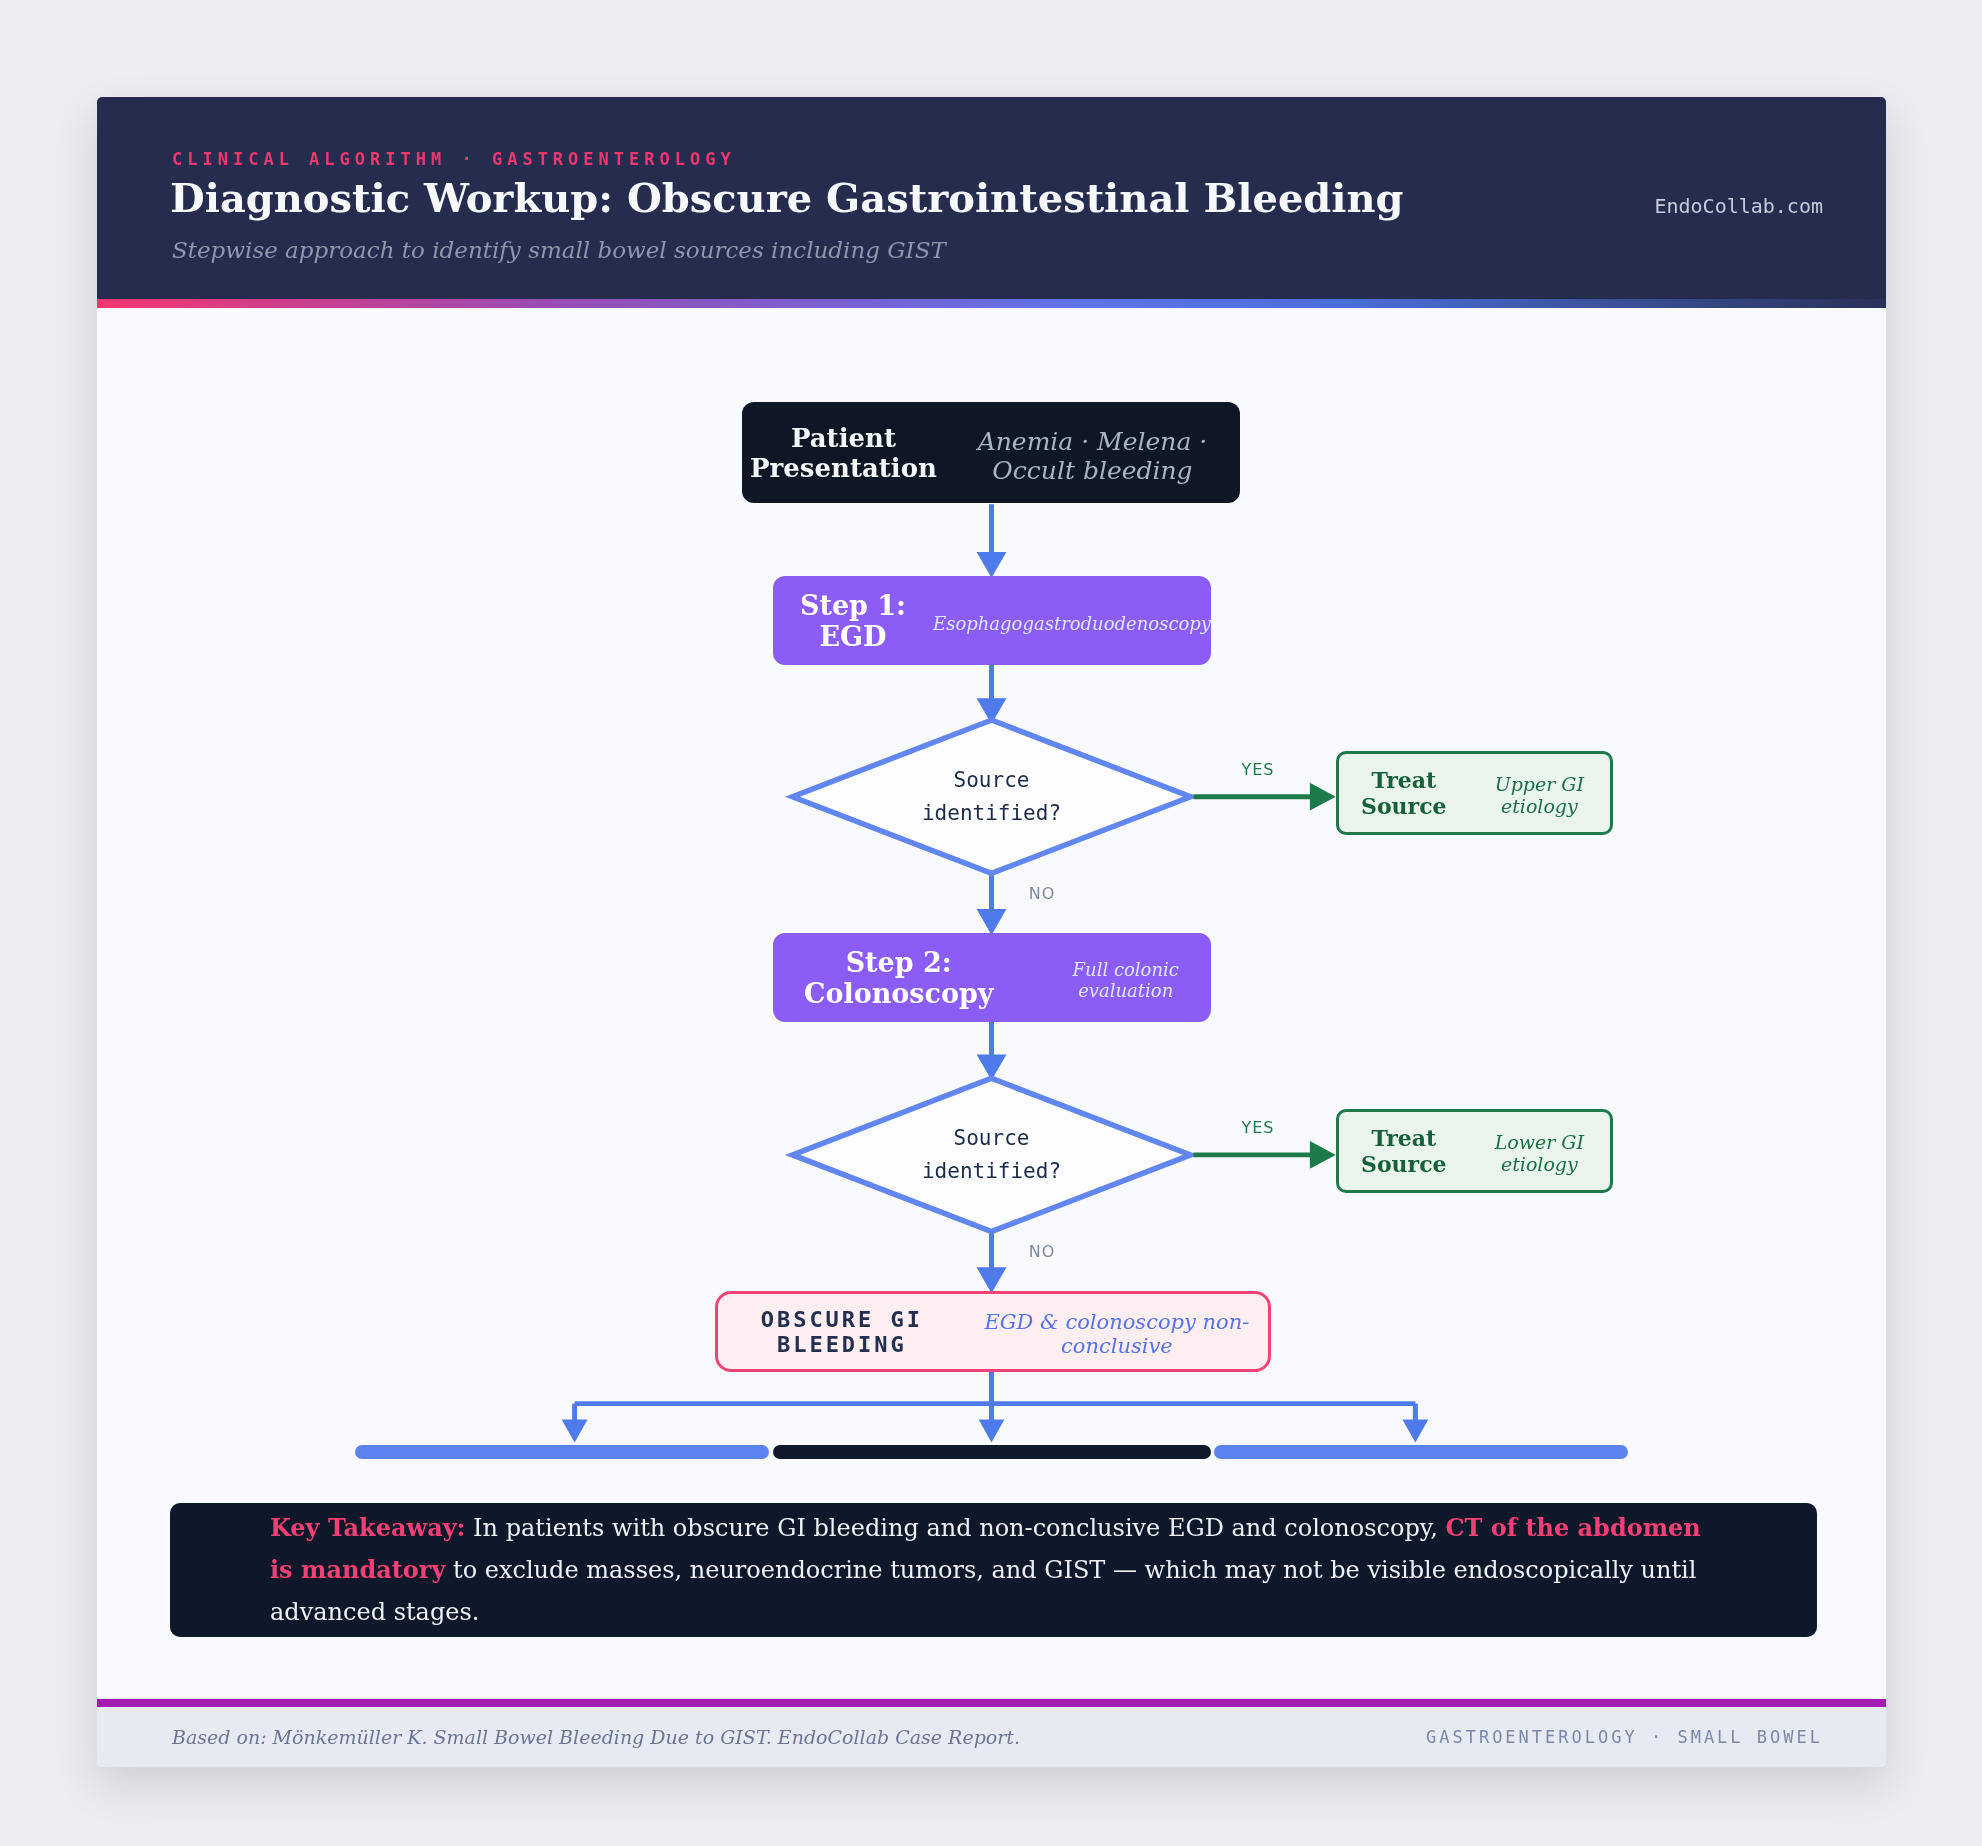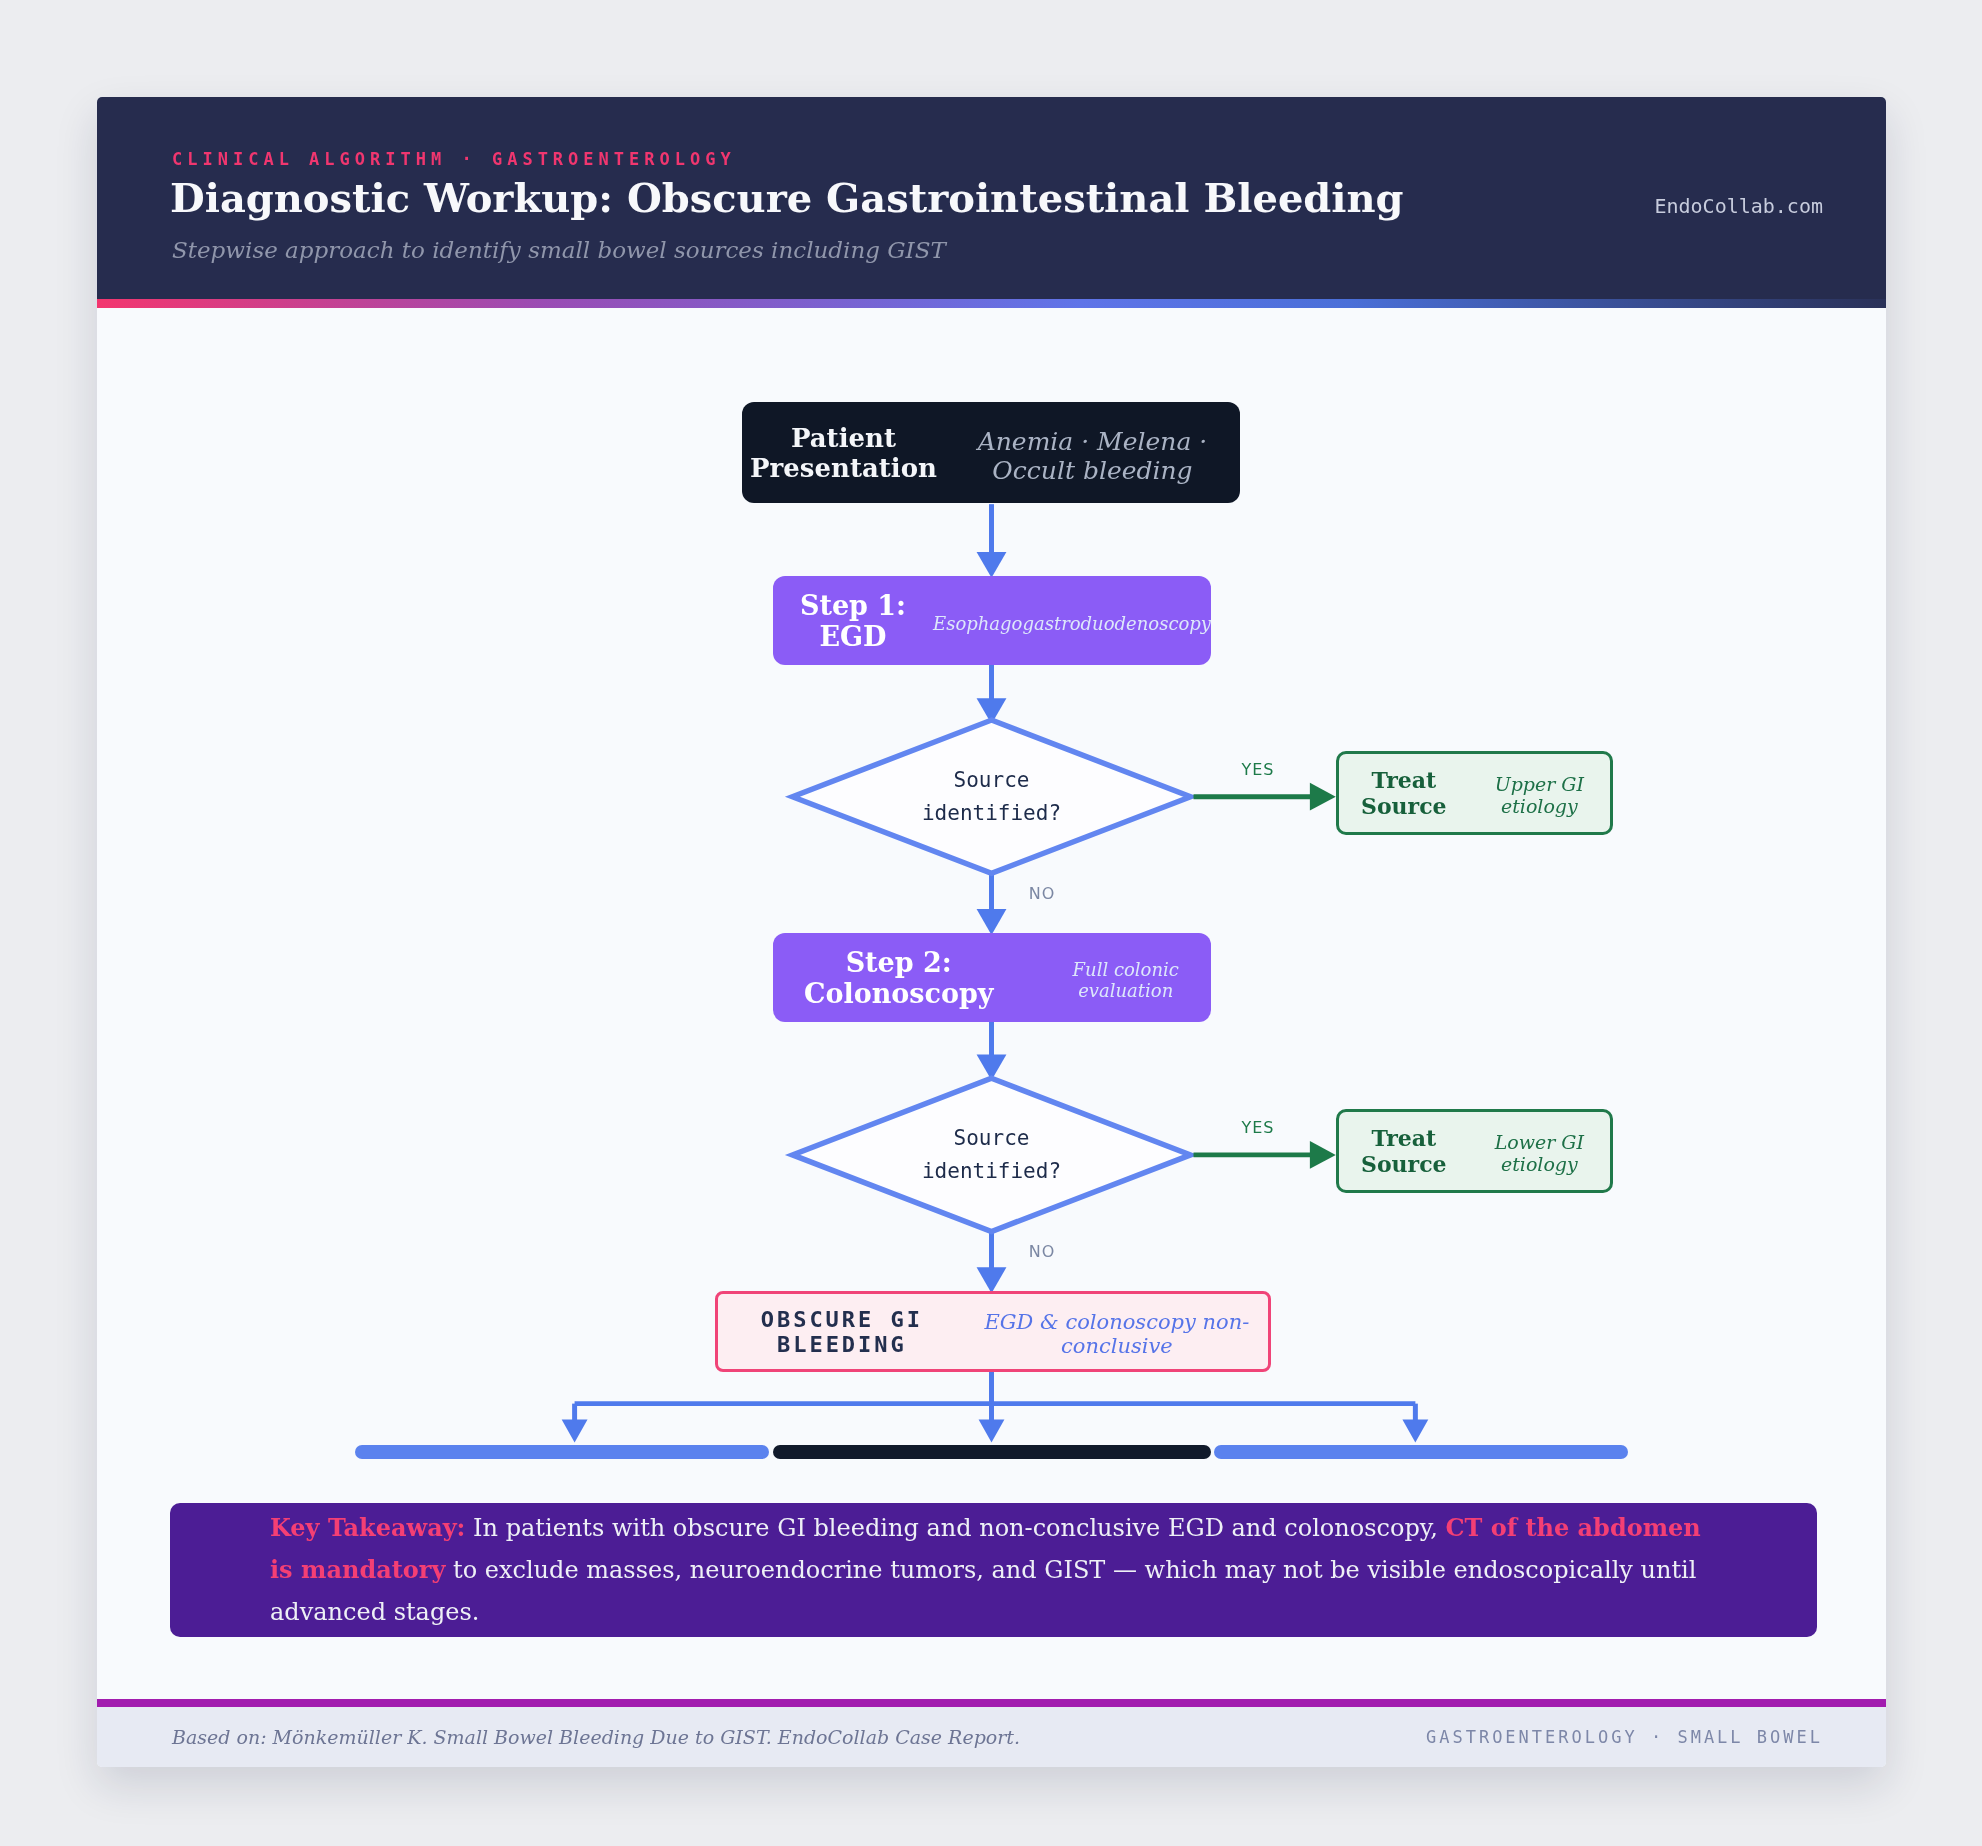--- a/index.html
+++ b/index.html
@@ -42,21 +42,21 @@
   .dtext2{top:1025px;}
 
   .greenbox{left:1239px;width:277px;height:84px;background:#e9f4ed;border:3px solid #20794a;
             border-radius:10px;}
   .greenbox .t{font-size:22px;color:#17603b;}
   .greenbox .s{font-size:19px;color:#1d7047;margin-top:4px;}
   .treat1{top:654px;}
   .treat2{top:1012px;}
 
   .pinkbox{left:618px;top:1194px;width:556px;height:81px;background:#fdeef2;
-           border:3px solid #f04478;border-radius:8px;}
+           border:3px solid #f04478;border-radius:16px;}
   .pinkbox .t{font-family:"DejaVu Sans Mono",monospace;font-size:22px;font-weight:700;
               letter-spacing:3px;color:#232f4e;}
   .pinkbox .s{font-size:21px;font-style:italic;color:#5674e8;margin-top:4px;}
 
   .edge-label{position:absolute;font-family:"DejaVu Sans",sans-serif;font-size:16px;
               letter-spacing:1px;text-align:center;width:90px;}
   .yes{color:#1d7a49;}
   .no{color:#7b87a3;}
   .yes1{left:1116px;top:663px;}
   .yes2{left:1116px;top:1021px;}
@@ -64,21 +64,21 @@
   .no2{left:900px;top:1145px;}
 
   .bar{position:absolute;top:1348px;height:14px;border-radius:8px;}
   .bar-left{left:258px;width:414px;background:#5b82ee;}
   .bar-center{left:676px;width:438px;background:#111a2b;}
   .bar-right{left:1117px;width:414px;background:#5b82ee;}
 
   .flow-svg{position:absolute;left:0;top:0;width:1789px;height:1670px;pointer-events:none;}
 
   
-  .takeaway{position:absolute;left:73px;top:1406px;width:1647px;height:134px;background:#4c1d95;
+  .takeaway{position:absolute;left:73px;top:1406px;width:1647px;height:134px;background:#0f172a;
             border-radius:10px;display:flex;align-items:center;}
   .takeaway-text{padding:0 100px;font-size:24px;line-height:42px;color:#eef0f6;}
   .tk-pink{color:#f43f74;font-weight:700;}
 
   
   .footer{position:absolute;left:0;top:1602px;width:1789px;height:68px;background:#e7eaf3;
           border-top:8px solid #a21caf;display:flex;align-items:center;
           justify-content:space-between;padding:0 63px 0 75px;}
   .citation{font-size:19px;font-style:italic;color:#6d7594;}
   .tags{font-family:"DejaVu Sans Mono",monospace;font-size:17px;letter-spacing:3px;color:#7d87a8;}

